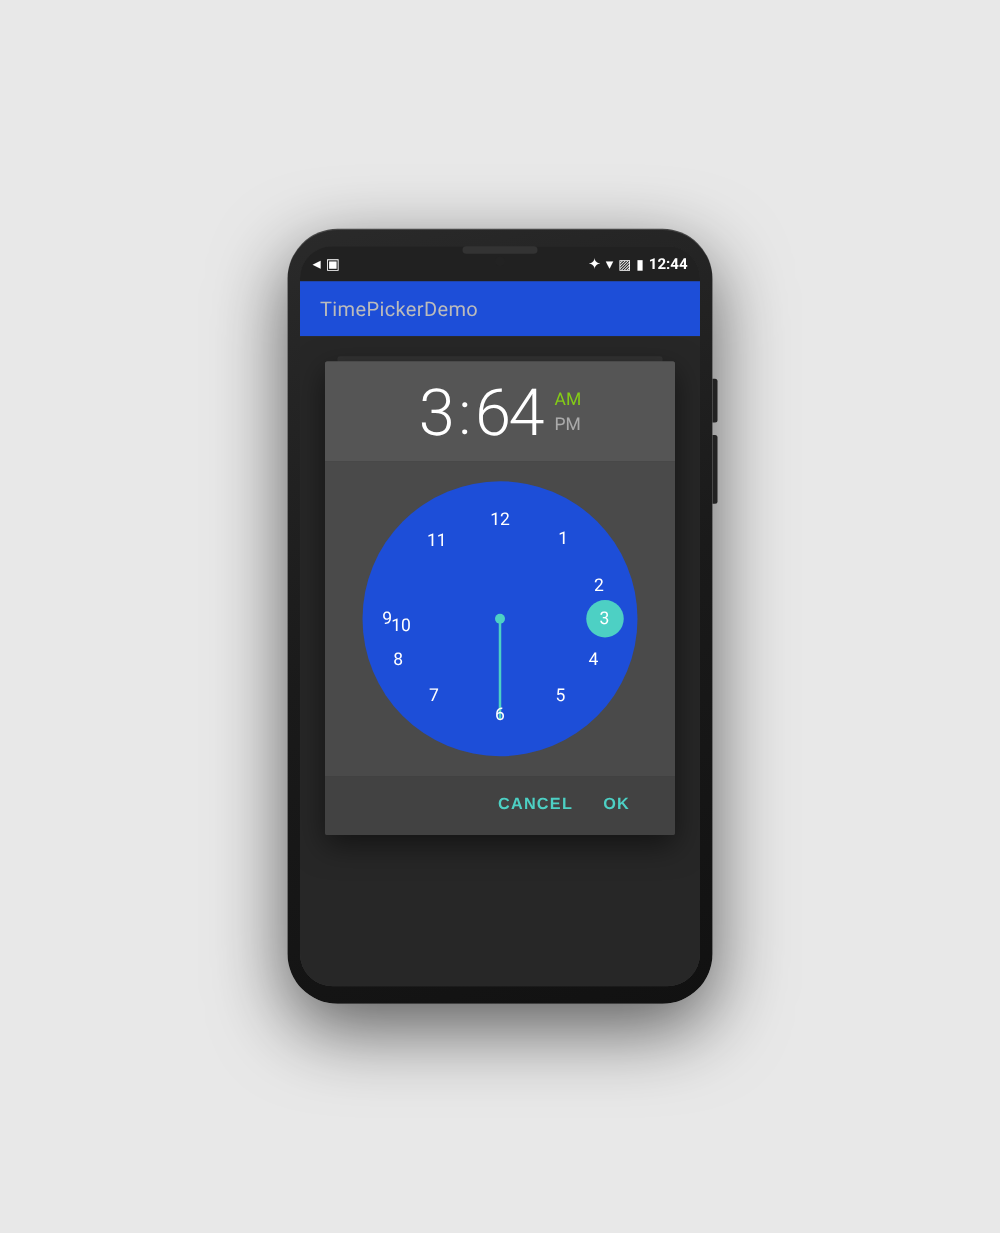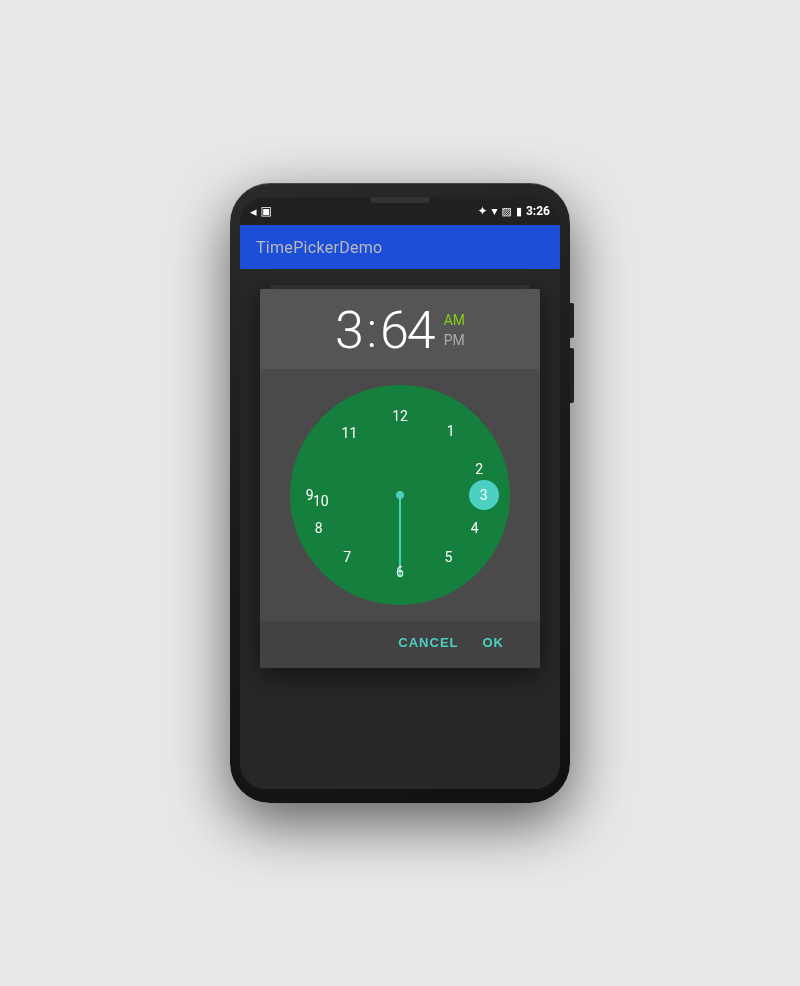--- a/index.html
+++ b/index.html
@@ -223,21 +223,21 @@
       padding: 16px;
       display: flex;
       justify-content: center;
     }
 
     .clock-face {
       position: relative;
       width: 220px;
       height: 220px;
       border-radius: 50%;
-      background: #15803d;
+      background: #1d4ed8;
     }
 
     .clock-center {
       position: absolute;
       top: 50%;
       left: 50%;
       width: 8px;
       height: 8px;
       background: #4DD0C4;
       border-radius: 50%;
@@ -305,21 +305,21 @@
     <div class="status-bar">
       <div class="status-left">
         <span class="status-icon" style="font-size:13px;">◂</span>
         <span class="status-icon" style="font-size:12px;">▣</span>
       </div>
       <div class="status-right">
         <span style="font-size:12px;">✦</span>
         <span style="font-size:12px;">▾</span>
         <span style="font-size:11px;">▨</span>
         <span style="font-size:11px;">▮</span>
-        <span class="time-text">3:26</span>
+        <span class="time-text">12:44</span>
       </div>
     </div>
 
     <div class="app-bar">
       <span class="app-title">TimePickerDemo</span>
     </div>
 
     <div class="app-content">
       <div class="pick-time-btn">
         <span class="pick-time-label">PICK TIME</span>

